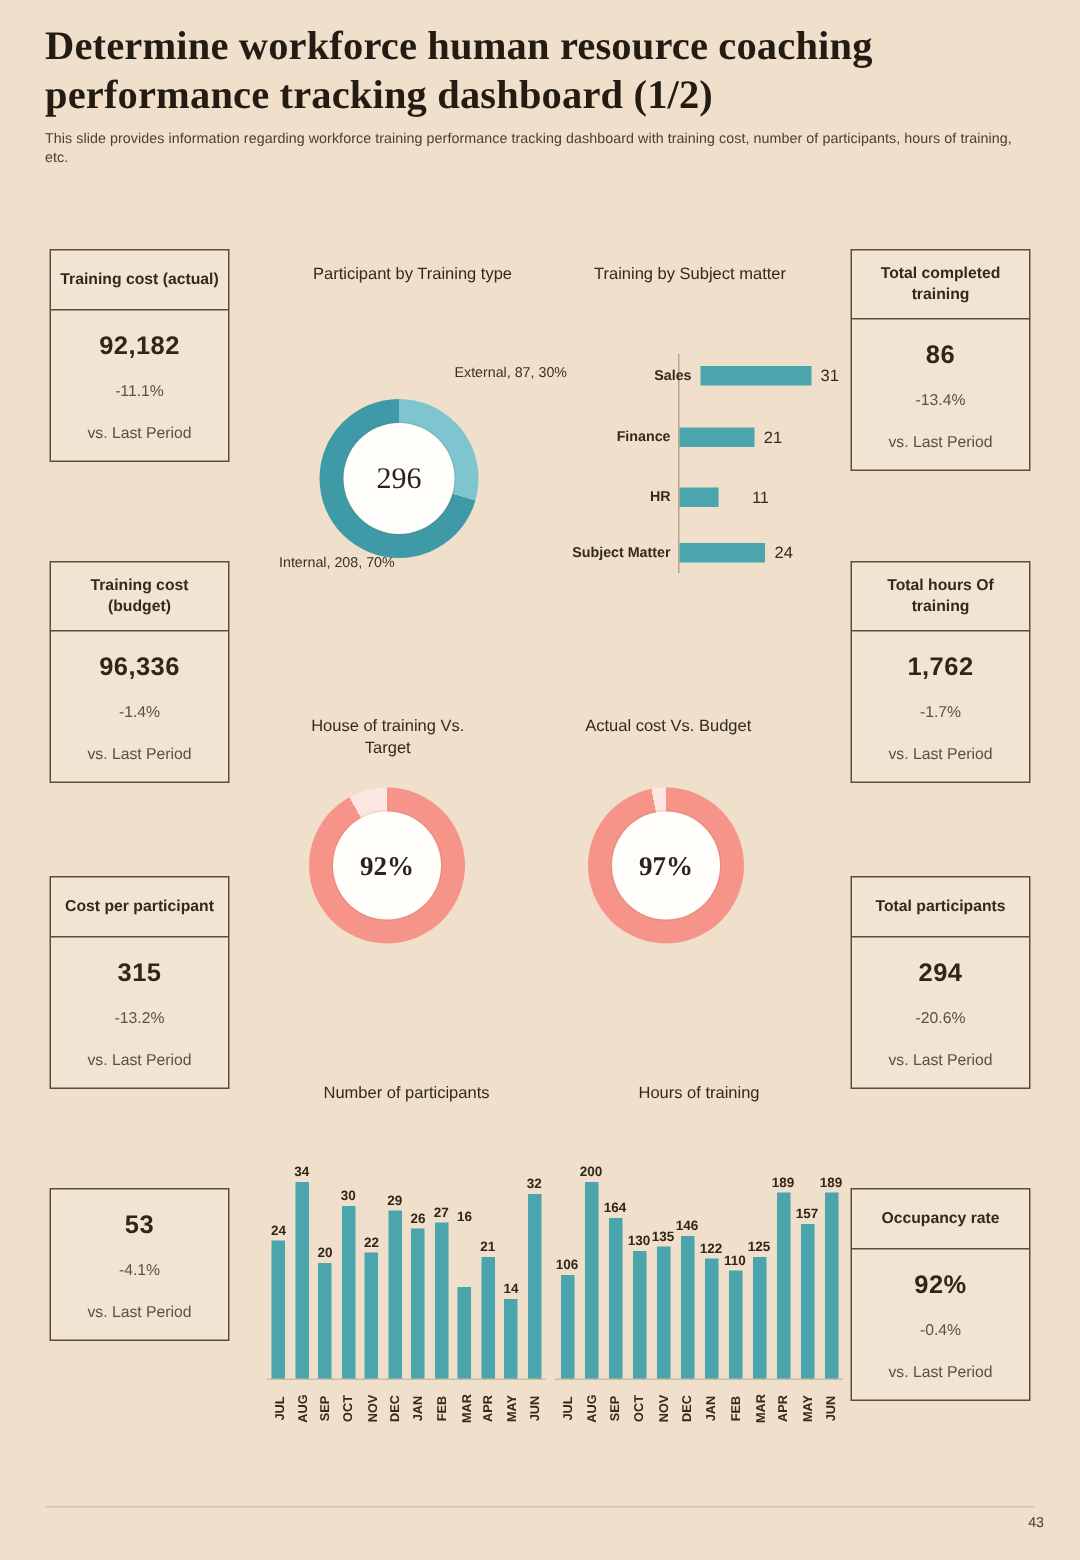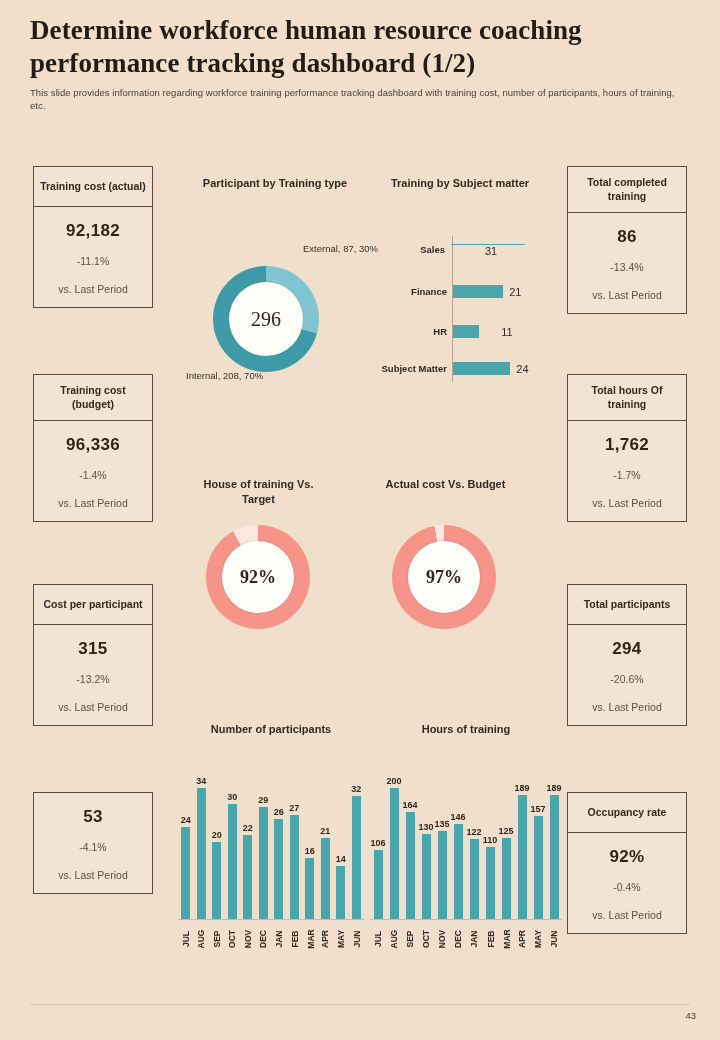--- a/index.html
+++ b/index.html
@@ -87,21 +87,21 @@
     font-size: 10.5px;
     color: #5b5142;
     margin-top: 16px;
   }
 
   
   .panel-title {
     position: absolute;
     text-align: center;
     font-size: 11px;
-    font-weight: bold;
+    font-weight: normal;
     color: #322a1f;
     line-height: 1.32;
   }
 
   
   .donut-wrap { position: absolute; }
   .donut {
     position: absolute;
     border-radius: 50%;
   }
@@ -319,21 +319,21 @@
         <div class="donut" style="left: 0px; top: 0px; width: 106px; height: 106px; background: conic-gradient(rgb(127, 197, 208) 0deg, rgb(127, 197, 208) 106.169deg, rgb(63, 154, 168) 106.169deg, rgb(63, 154, 168) 360deg);"></div>
         <div class="donut-hole" style="left: 16px; top: 16px; width: 74px; height: 74px;">
           <div class="donut-center-text">296</div>
         </div>
       </div>
       <div class="donut-label" style="left: 303px; top: 243px; width: 90px;">External, 87, 30%</div>
       <div class="donut-label" style="left: 186px; top: 370px; width: 90px;">Internal, 208, 70%</div>
       <div class="panel-title" style="left: 385px; top: 176px; width: 150px;">Training by Subject matter</div>
       <div class="hbar-chart" style="left: 0px; top: 0px; width: 720px; height: 1040px;">
         <div class="hbar-axis" style="left: 452px; top: 236px; height: 146px;"></div>
-        <div class="hbar-row" style="left: 451px; top: 244px; flex-direction: column;">
+        <div class="hbar-row" style="left: 467px; top: 244px;">
           <div class="hbar-name">Sales</div>
           <div class="hbar-fill" style="width: 74.0556px; background: rgb(75, 165, 173);"></div>
           <div class="hbar-val">31</div>
         </div>
         <div class="hbar-row" style="left: 453px; top: 285px;">
           <div class="hbar-name">Finance</div>
           <div class="hbar-fill" style="width: 50.1667px; background: rgb(75, 165, 173);"></div>
           <div class="hbar-val">21</div>
         </div>
         <div class="hbar-row" style="left: 453px; top: 325px; gap: 16px;">
@@ -388,21 +388,21 @@
           <div class="vbar-fill" style="height: 112.588px; background: rgb(75, 165, 173);"></div>
         </div>
         <div class="vbar-col" style="left: 91.75px;">
           <div class="vbar-num">26</div>
           <div class="vbar-fill" style="height: 100.941px; background: rgb(75, 165, 173);"></div>
         </div>
         <div class="vbar-col" style="left: 107.25px;">
           <div class="vbar-num">27</div>
           <div class="vbar-fill" style="height: 104.824px; background: rgb(75, 165, 173);"></div>
         </div>
-        <div class="vbar-col" style="left: 122.75px;">
+        <div class="vbar-col" style="left: 122.75px; gap: 40px;">
           <div class="vbar-num">16</div>
           <div class="vbar-fill" style="height: 62.1176px; background: rgb(75, 165, 173);"></div>
         </div>
         <div class="vbar-col" style="left: 138.25px;">
           <div class="vbar-num">21</div>
           <div class="vbar-fill" style="height: 81.5294px; background: rgb(75, 165, 173);"></div>
         </div>
         <div class="vbar-col" style="left: 153.75px;">
           <div class="vbar-num">14</div>
           <div class="vbar-fill" style="height: 54.3529px; background: rgb(75, 165, 173);"></div>

